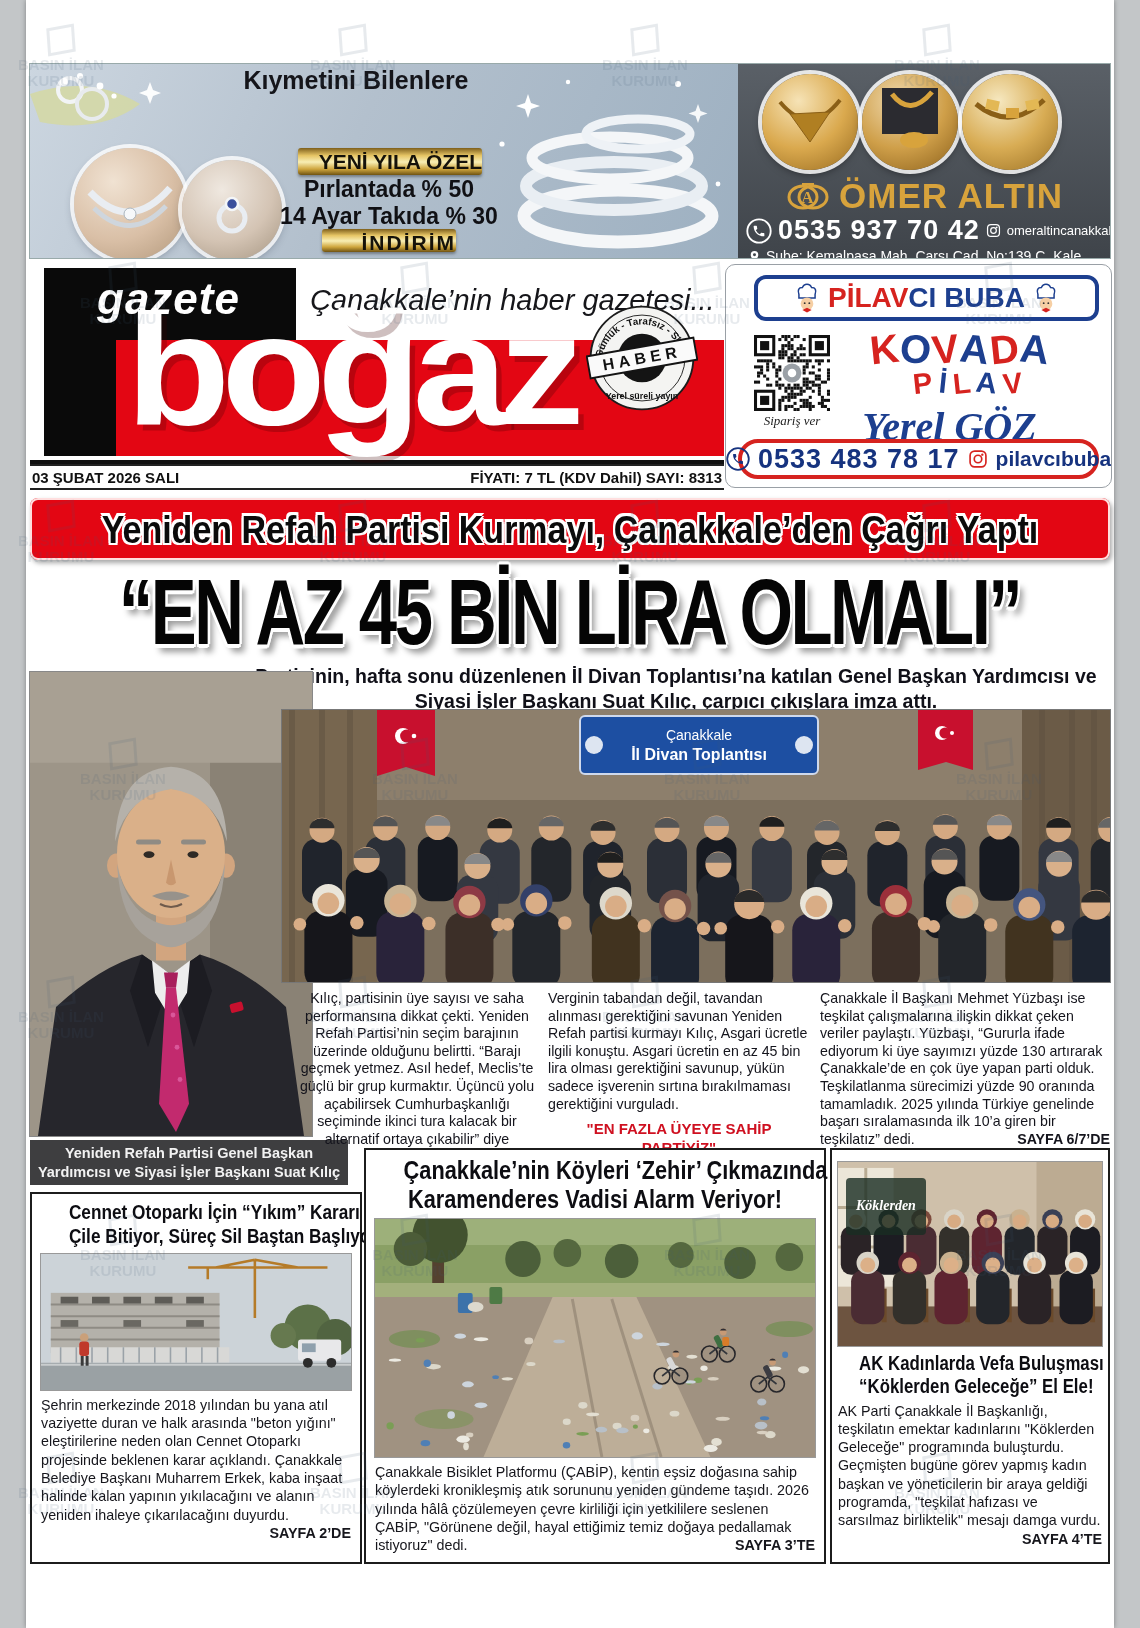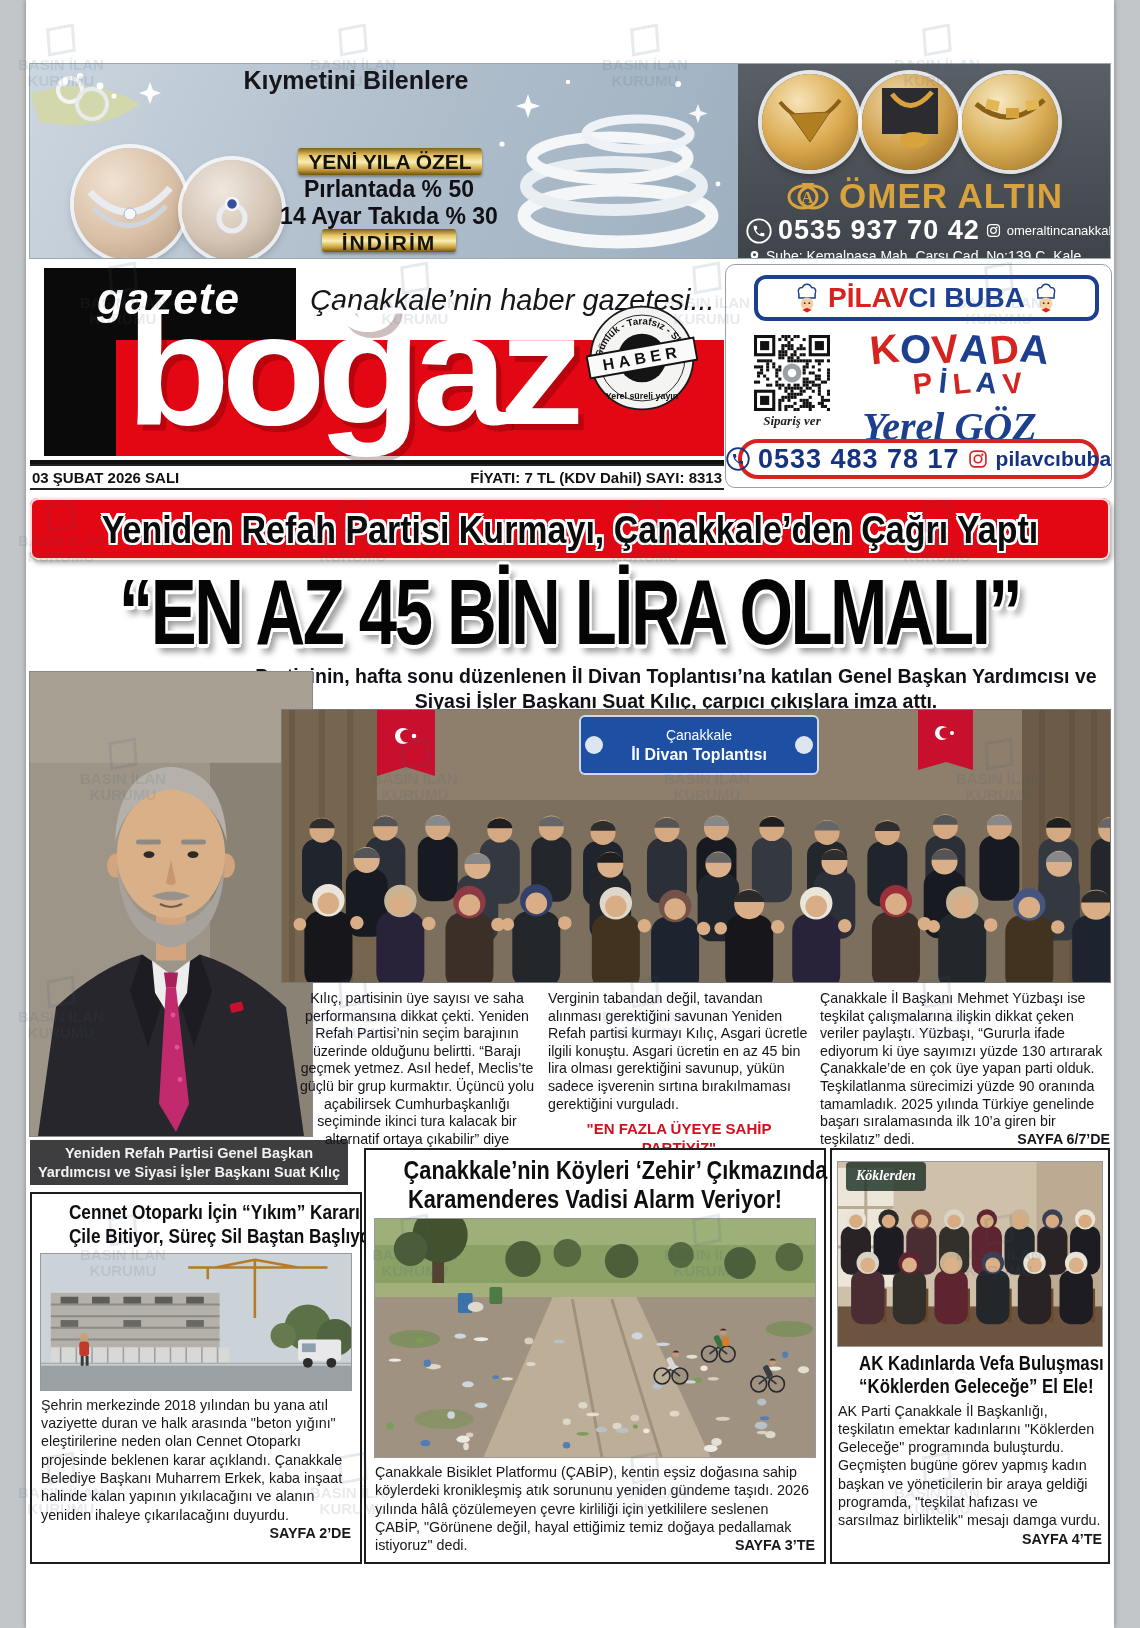--- a/index.html
+++ b/index.html
@@ -7,21 +7,21 @@
   #paper{position:absolute;left:26px;top:0;width:1088px;height:1628px;background:#fff;box-shadow:0 0 5px rgba(0,0,0,.35);}
   #paper > div{position:absolute;}
   
   .top-ad{left:4px;top:64px;width:1080px;height:194px;display:flex;box-shadow:0 0 0 1px #9aa;}
   .ad-left{position:relative;width:708px;height:100%;background:linear-gradient(115deg,#ccd6e0 0%,#b3c0cd 45%,#9db0c1 100%);overflow:hidden;}
   .ad-right{position:relative;flex:1;background:linear-gradient(180deg,#5a6067,#3f444a);overflow:hidden;}
   .tagline{position:absolute;left:195px;top:2px;width:262px;text-align:center;font-weight:800;font-size:25px;color:#15151a;}
   .brandrow{position:absolute;left:100px;top:24px;width:400px;text-align:center;color:#fff;font-family:"Liberation Serif",serif;font-weight:700;text-shadow:2px 3px 4px rgba(40,50,70,.55);white-space:nowrap;}
   .bd{font-size:70px;}.bn{font-size:53px;letter-spacing:1px;}
   .gem{display:inline-block;vertical-align:baseline;margin:0 2px;}
-  .goldbar{position:absolute;text-align:center;font-weight:800;color:#15120a;background:linear-gradient(180deg,#7e5f1b,#e6c565 28%,#f8eeb4 52%,#cfa63e 78%,#6f5312);border-radius:3px;box-shadow:0 2px 3px rgba(0,0,0,.35);}
+  .goldbar{position:absolute;text-align:right;font-weight:800;color:#15120a;background:linear-gradient(180deg,#7e5f1b,#e6c565 28%,#f8eeb4 52%,#cfa63e 78%,#6f5312);border-radius:3px;box-shadow:0 2px 3px rgba(0,0,0,.35);}
   .b1{left:268px;top:84px;width:184px;height:27px;font-size:21px;line-height:27px;}
   .b2{left:292px;top:165px;width:134px;height:23px;font-size:21px;line-height:27px;letter-spacing:2px;}
   .offer{position:absolute;left:250px;width:218px;text-align:center;font-weight:700;font-size:23px;color:#101014;}
   .o1{top:112px;}.o2{top:139px;}
   .jcirc{position:absolute;border-radius:50%;box-shadow:0 0 0 4px rgba(255,255,255,.8),0 4px 10px rgba(30,40,60,.4);overflow:hidden;}
   .jc1{left:44px;top:84px;width:112px;height:112px;background:radial-gradient(circle at 35% 30%,#f0e2d2,#d9bfa6 55%,#b09679);}
   .jc2{left:152px;top:96px;width:100px;height:100px;background:radial-gradient(circle at 40% 30%,#efe8e0,#d4c4b4 55%,#a3937f);}
   .ringsvg{position:absolute;left:438px;top:0;width:270px;height:194px;}
   .jtop{position:absolute;left:0;top:0;width:220px;height:90px;}
   .gcirc{position:absolute;border-radius:50%;box-shadow:0 0 0 4px rgba(255,255,255,.85),0 4px 8px rgba(0,0,0,.5);overflow:hidden;}
@@ -41,21 +41,21 @@
   .gazete{position:absolute;left:67px;top:12px;font-style:italic;font-weight:800;font-size:44px;color:#fff;letter-spacing:1px;}
   .slogan{position:absolute;left:280px;top:22px;font-style:italic;font-size:29px;color:#16161a;font-weight:500;white-space:nowrap;}
   .bogaz{position:absolute;left:96px;top:28px;font-size:158px;line-height:1;font-weight:900;color:#fff;letter-spacing:-8px;transform:scaleX(1.08);transform-origin:left;text-shadow:5px 6px 0 rgba(60,0,0,.25);}
   .stamp{position:absolute;left:556px;top:40px;width:112px;height:112px;}
   
   .pilav{left:699px;top:264px;width:385px;height:222px;background:#fff;border:1px solid #9aa0a6;border-radius:10px;overflow:hidden;}
   .pv-head{position:absolute;left:28px;right:12px;top:10px;height:46px;border:4px solid #1d3f8f;border-radius:12px;display:flex;align-items:center;justify-content:center;gap:7px;background:#fff;box-sizing:border-box;}
   .pv-head .t{font-weight:900;font-size:28px;white-space:nowrap;}
   .pv-red{color:#d6231f;}.pv-blue{color:#1d3f8f;}
   .pv-qr{position:absolute;left:28px;top:70px;width:76px;height:76px;}
-  .pv-qrcap{position:absolute;left:22px;top:148px;width:88px;text-align:center;font-family:"Liberation Serif",serif;font-style:italic;font-weight:700;font-size:13px;color:#222;}
+  .pv-qrcap{position:absolute;left:22px;top:148px;width:88px;text-align:center;font-family:"Liberation Serif",serif;font-style:italic;font-weight:400;font-size:13px;color:#222;}
   .pv-kovada{position:absolute;left:116px;top:62px;width:236px;text-align:center;font-weight:900;font-size:40px;letter-spacing:1px;white-space:nowrap;}
   .pv-kovada span,.pv-pilav span{display:inline-block;}
   .pv-pilav{position:absolute;left:150px;top:102px;width:190px;text-align:center;font-weight:900;font-size:29px;letter-spacing:6px;white-space:nowrap;}
   .lr{color:#d6231f;}.lb{color:#1d3f8f;}
   .pv-owner{position:absolute;left:70px;right:8px;top:138px;text-align:center;font-family:"Liberation Serif",serif;font-style:italic;font-weight:700;font-size:40px;color:#1d3f8f;white-space:nowrap;}
   .pv-foot{position:absolute;left:12px;right:12px;bottom:8px;height:40px;border:4px solid #d6231f;border-radius:24px;display:flex;align-items:center;justify-content:center;gap:8px;background:#fff;box-sizing:border-box;}
   .pv-foot .num{color:#16337f;font-weight:900;font-size:27px;letter-spacing:1px;white-space:nowrap;}
   .pv-foot .hand{color:#16337f;font-weight:800;font-size:21px;white-space:nowrap;}
   
   .dateline{left:4px;top:464px;width:694px;height:26px;border-top:2px solid #222;border-bottom:2px solid #222;display:flex;align-items:center;justify-content:space-between;font-size:15px;font-weight:700;padding:0 2px;box-sizing:border-box;color:#111;}
@@ -85,21 +85,21 @@
   .st-mid{left:338px;top:1148px;width:462px;height:416px;}
   .st-right{left:804px;top:1148px;width:280px;height:416px;padding:6px;}
   .st-h{font-weight:800;text-align:center;line-height:1.14;color:#0d0d12;}
   .st-h div{white-space:nowrap;transform-origin:center;}
   .st-left .st-h{font-size:21px;}.st-left .st-h div{transform:scaleX(.82);}
   .st-mid .st-h{font-size:25px;}.st-mid .st-h div{transform:scaleX(.87);}
   .st-right .st-h{font-size:20px;}.st-right .st-h div{transform:scaleX(.84);}
   .st-photowrap{position:relative;margin:6px 0;box-shadow:0 0 0 1px #999;line-height:0;}
   .st-photowrap svg{display:block;}
   .st-body{font-size:14.3px;line-height:1.28;color:#16161c;}
-  .badge{position:absolute;left:8px;top:0;background:rgba(25,45,35,.8);color:#fff;font:italic 700 14px "Liberation Serif",serif;padding:6px 10px;border-radius:4px;line-height:1.2;}
+  .badge{position:absolute;left:8px;top:16px;background:rgba(25,45,35,.8);color:#fff;font:italic 700 14px "Liberation Serif",serif;padding:20px 10px;border-radius:4px;line-height:1.2;}
   
   #wm{position:absolute;left:0;top:0;width:1140px;height:1628px;pointer-events:none;z-index:80;}
   .wmt{position:absolute;color:#3f5a74;opacity:.12;font-weight:800;font-size:15px;line-height:1.06;text-align:center;}
   .wmcube{width:22px;height:22px;border:3px solid #3f5a74;margin:0 auto 3px;transform:rotate(-10deg) skew(-6deg);}
 </style>
 </head>
 <body>
 
 <div id="stage">
  <div id="paper">

